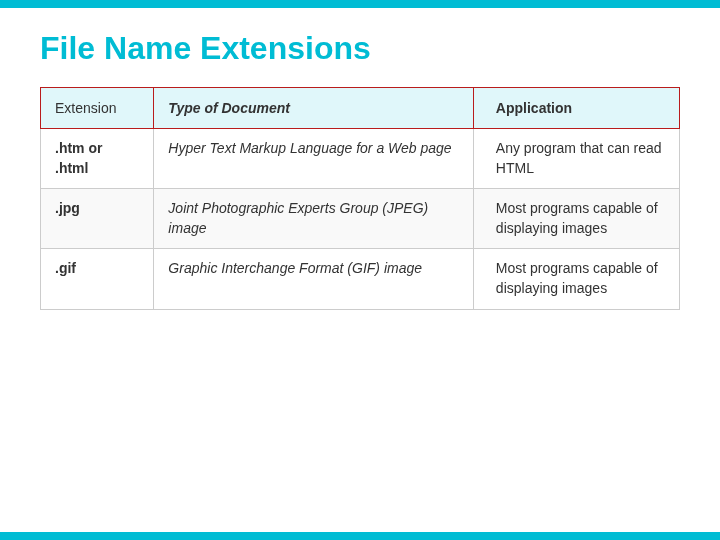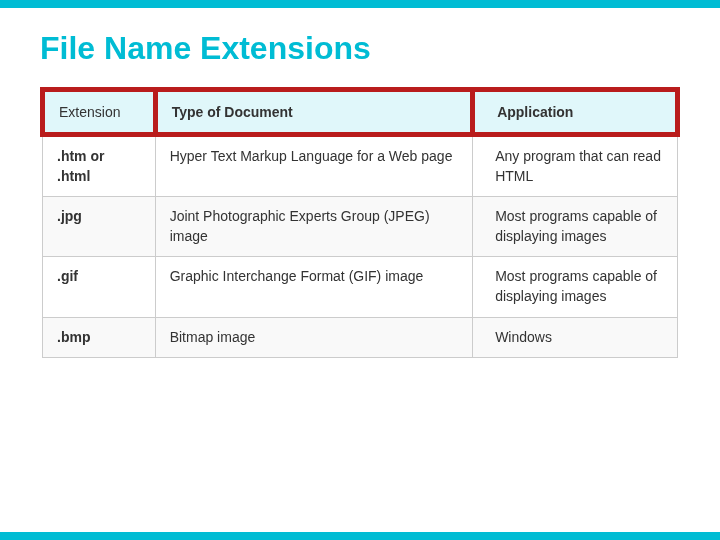--- a/index.html
+++ b/index.html
@@ -50,21 +50,21 @@
 
     thead tr {
       background: #e0f7fa;
     }
 
     thead th {
       padding: 12px 14px;
       text-align: left;
       font-weight: bold;
       color: #333;
-      border: 5px solid #b91c1c;
+      border: 1px solid #b91c1c;
     }
 
     tbody tr {
       border: 1px solid #ccc;
     }
 
     tbody tr:nth-child(odd) {
       background: #ffffff;
     }
 
@@ -81,20 +81,21 @@
       margin-left: 13px;
     }
 
     .ext-col {
       width: 110px;
       font-weight: normal;
     }
 
     .type-col {
       width: 310px;
+      font-style: italic;
     }
 
     .app-col {
       width: 200px;
       padding-left: 22px;
     }
 
     .ext-cell {
       font-weight: bold;
     }
@@ -124,22 +125,17 @@
       <tr>
         <td class="ext-col ext-cell">.jpg</td>
         <td class="type-col">Joint Photographic Experts Group (JPEG) image</td>
         <td class="app-col">Most programs capable of displaying images</td>
       </tr>
       <tr>
         <td class="ext-col ext-cell">.gif</td>
         <td class="type-col">Graphic Interchange Format (GIF) image</td>
         <td class="app-col">Most programs capable of displaying images</td>
       </tr>
-      <tr>
-        <td class="ext-col ext-cell">.bmp</td>
-        <td class="type-col">Bitmap image</td>
-        <td class="app-col">Windows</td>
-      </tr>
     </tbody>
   </table>
 </div>
 
 <div class="bottom-bar"></div>
 
 </body></html>

